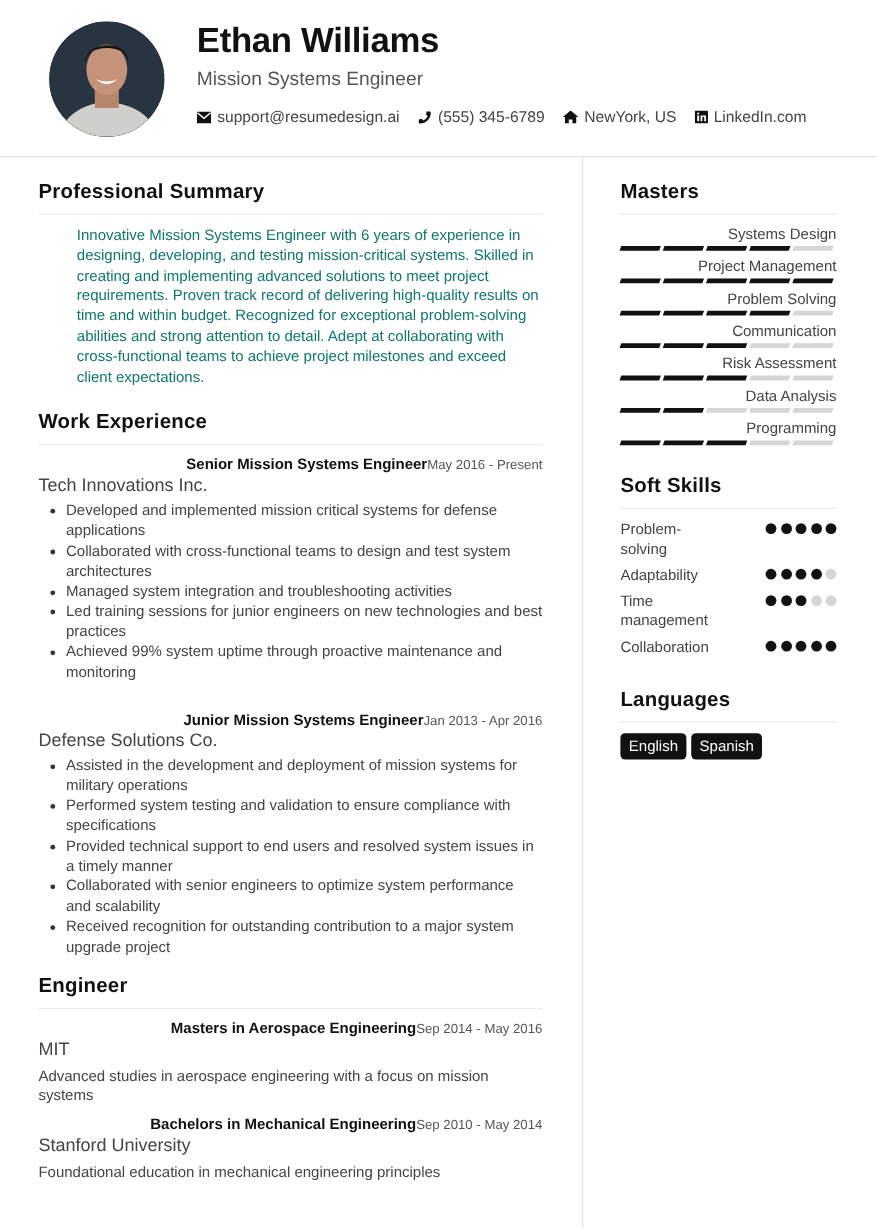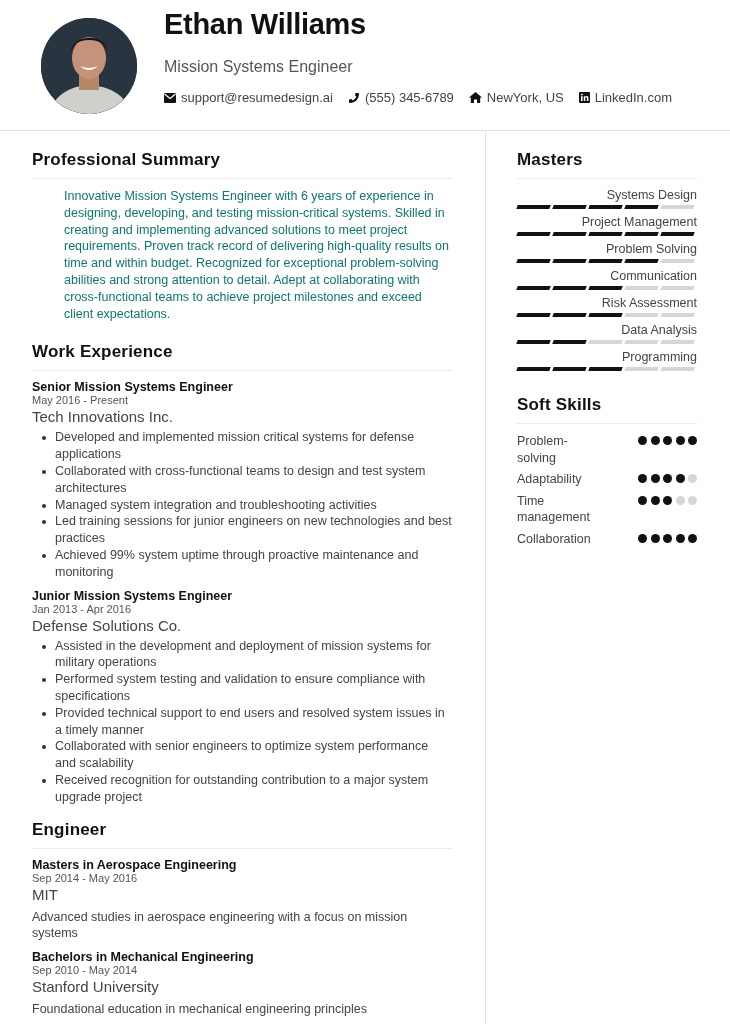--- a/index.html
+++ b/index.html
@@ -1,36 +1,36 @@
 <!DOCTYPE html>
 <html><head>
 <meta charset="utf-8">
 <style>
   * { box-sizing: border-box; margin: 0; padding: 0; }
   html, body { width: 730px; height: 1024px; background: #ffffff; overflow: hidden; }
   body { font-family: "Liberation Sans", sans-serif; color: #333; position: relative; }
 
   .header { position: absolute; left: 0; top: 0; width: 730px; height: 131px; border-bottom: 1px solid #e2e2e2; }
   .avatar { position: absolute; left: 41px; top: 18px; width: 96px; height: 96px; border-radius: 50%; overflow: hidden; background: #2a3640; }
-  .name { position: absolute; left: 164px; top: 8px; font-size: 29px; font-weight: bold; color: #111; letter-spacing: -0.3px; }
+  .name { position: absolute; left: 164px; top: 18px; font-size: 29px; font-weight: bold; color: #111; letter-spacing: -0.3px; }
   .title { position: absolute; left: 164px; top: 58px; font-size: 16px; color: #555; }
   .contacts { position: absolute; left: 164px; top: 90px; display: flex; align-items: center; font-size: 13px; color: #444; }
   .contact { display: flex; align-items: center; margin-right: 15px; justify-content: flex-end; }
   .contact svg { margin-right: 5px; }
 
   .vdiv { position: absolute; left: 485px; top: 131px; width: 1px; height: 893px; background: #e2e2e2; }
 
   .left { position: absolute; left: 32px; top: 150px; width: 420px; }
   .right { position: absolute; left: 517px; top: 150px; width: 180px; }
 
   .sec-title { font-size: 17px; font-weight: bold; color: #111; letter-spacing: 0.2px; padding-bottom: 8px; border-bottom: 1px solid #ececec; margin-bottom: 9px; }
   .summary { font-size: 12.5px; line-height: 16.8px; color: #0f766e; margin-bottom: 20px; margin-left: 32px; }
 
   .job { margin-bottom: 6px; }
-  .job-head { display: flex; justify-content: flex-end; align-items: baseline; flex-direction: column; }
+  .job-head { display: flex; justify-content: flex-end; align-items: baseline; }
   .job-title { font-size: 12.5px; font-weight: bold; color: #111; }
   .job-date { font-size: 11px; color: #555; }
   .job-company { font-size: 15px; color: #444; margin-top: 2px; margin-bottom: 4px; }
   .bullets { list-style: none; padding-left: 23px; }
   .bullets li { position: relative; font-size: 12.5px; line-height: 16.8px; color: #444; }
   .bullets li::before { content: ""; position: absolute; left: -13px; top: 7px; width: 4px; height: 4px; border-radius: 50%; background: #333; }
 
   .edu { margin-bottom: 8px; }
   .edu-desc { font-size: 12.5px; line-height: 16.8px; color: #444; margin-top: 6px; }
 
@@ -114,21 +114,21 @@
       </div>
       <div class="job-company">Tech Innovations Inc.</div>
       <ul class="bullets">
         <li>Developed and implemented mission critical systems for defense applications</li>
         <li>Collaborated with cross-functional teams to design and test system architectures</li>
         <li>Managed system integration and troubleshooting activities</li>
         <li>Led training sessions for junior engineers on new technologies and best practices</li>
         <li>Achieved 99% system uptime through proactive maintenance and monitoring</li>
       </ul>
     </div>
-    <div class="job" style="margin-top:8px;">
+    <div class="job" style="margin-top:24px;">
       <div class="job-head">
         <span class="job-title">Junior Mission Systems Engineer</span>
         <span class="job-date">Jan 2013 - Apr 2016</span>
       </div>
       <div class="job-company">Defense Solutions Co.</div>
       <ul class="bullets">
         <li>Assisted in the development and deployment of mission systems for military operations</li>
         <li>Performed system testing and validation to ensure compliance with specifications</li>
         <li>Provided technical support to end users and resolved system issues in a timely manner</li>
         <li>Collaborated with senior engineers to optimize system performance and scalability</li>
@@ -274,13 +274,20 @@
             <div class="dot on"></div>
             <div class="dot on"></div>
             <div class="dot on"></div>
             <div class="dot on"></div>
             <div class="dot on"></div>
           </div>
         </div>
       </div>
   </section>
 
+  <section>
+    <div class="sec-title">Languages</div>
+    <div class="langs" id="lang-list">
+        <span class="lang">English</span>
+        <span class="lang">Spanish</span>
+      </div>
+  </section>
 </div>
 
 </body></html>

